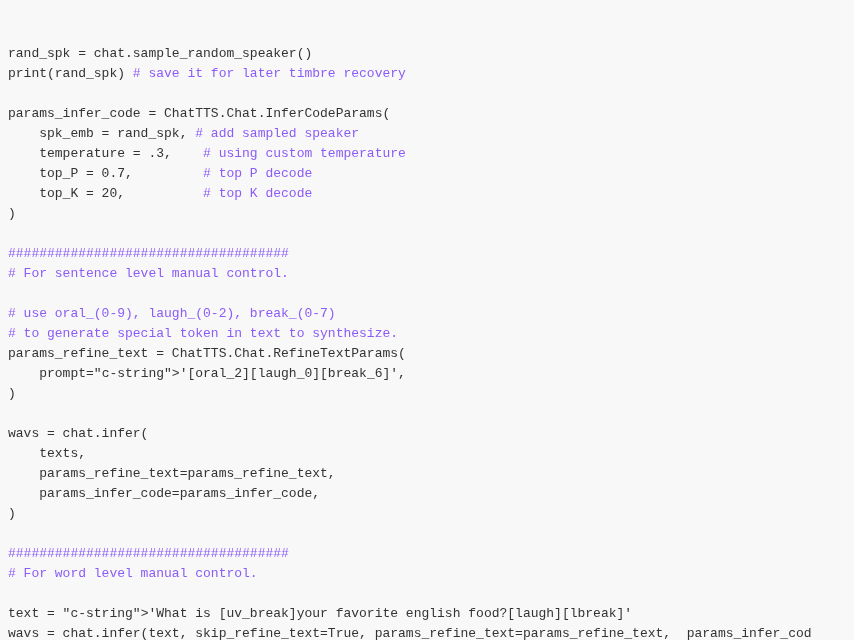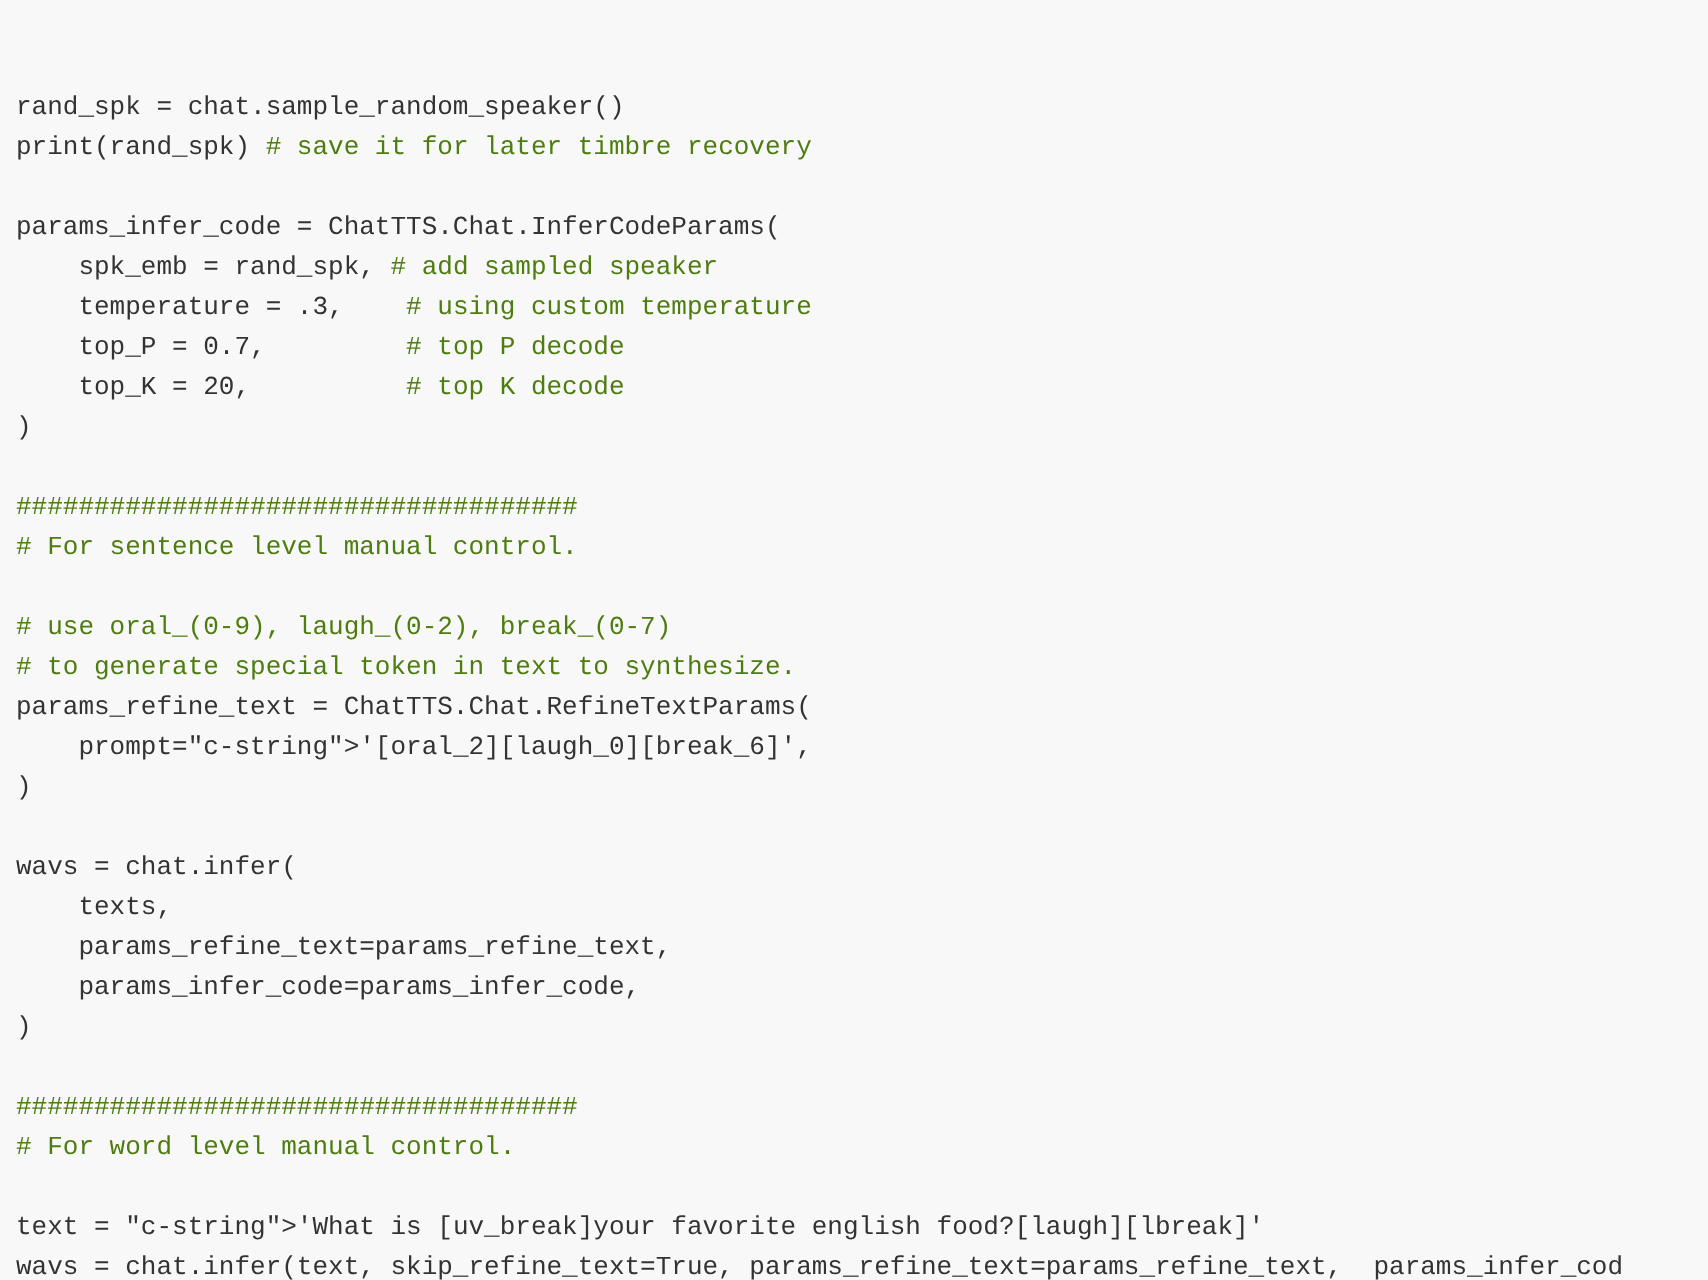--- a/index.html
+++ b/index.html
@@ -40,21 +40,21 @@
     }
 
     .line-text {
       white-space: pre;
       font-family: 'Courier New', Courier, monospace;
       font-size: 13px;
     }
 
     
     .c-normal { color: #333333; }
-    .c-comment { color: #4d7c0f; }
+    .c-comment { color: #8b5cf6; }
 
     @keyframes blink {
       50% { opacity: 0; }
     }
   </style>
 </head>
 <body>
 
 <div class="code-editor">
   <div class="code-content" id="code-lines">

